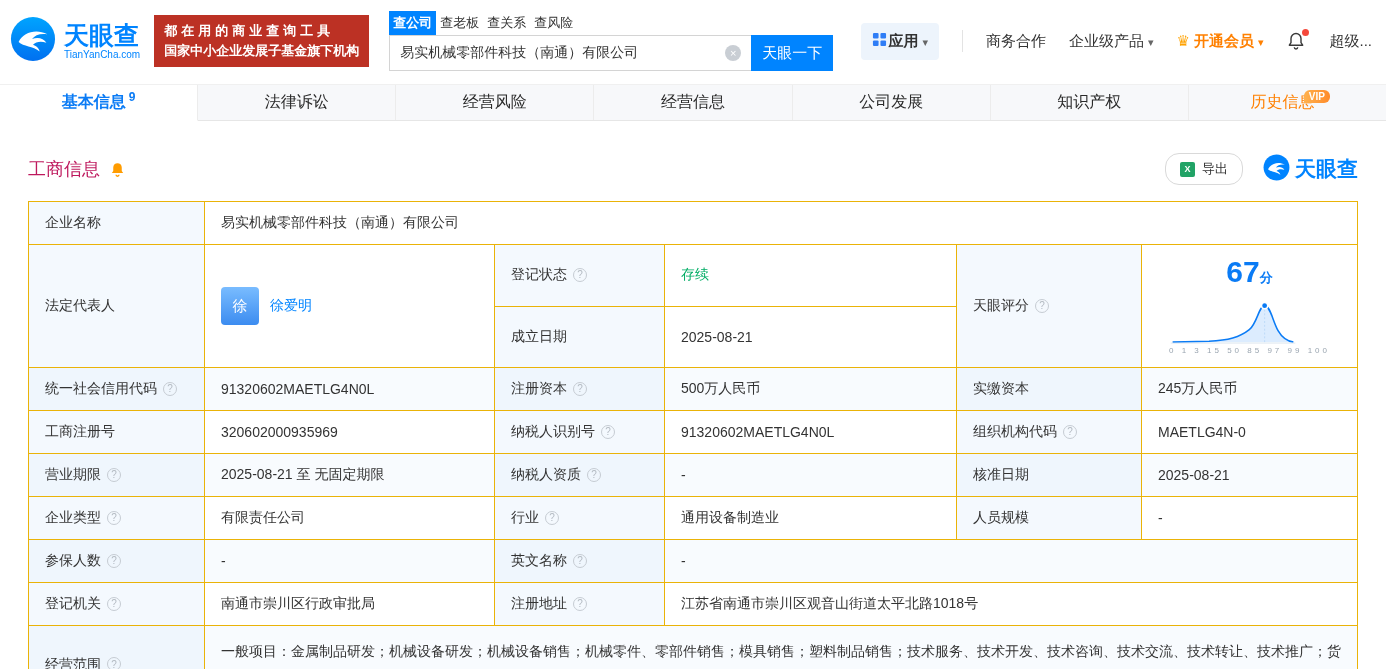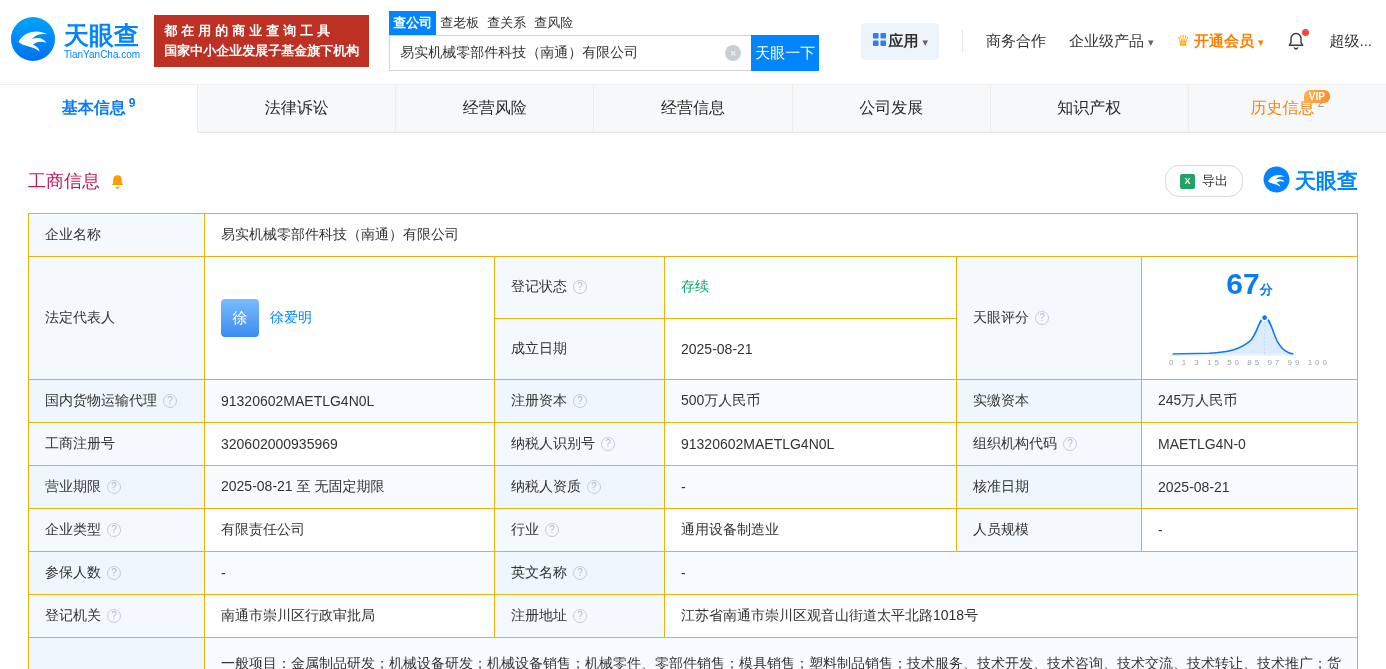--- a/index.html
+++ b/index.html
@@ -16,35 +16,35 @@
   .promo .l1 { letter-spacing:4px; }
   .search-wrap { display:flex; flex-direction:column; margin-left:6px; }
   .search-tabs { display:flex; font-size:13px; }
   .search-tab { padding:3px 4px; cursor:pointer; color:#333; }
   .search-tab.active { background:#0084ff; color:#fff; font-weight:bold; }
   .search-row { display:flex; }
   .search-box { position:relative; }
   .search-input { width:362px; height:36px; border:1px solid #d4d4d4; border-right:none; padding:0 32px 0 10px; font-size:14px; color:#333; outline:none; font-family:inherit; }
   .clear-btn { position:absolute; right:10px; top:10px; width:16px; height:16px; border-radius:50%; background:#c9ced4; color:#fff; font-size:11px; line-height:16px; text-align:center; cursor:pointer; }
   .clear-btn::before { content:"×"; }
-  .search-btn { width:68px; height:36px; background:#0084ff; color:#fff; border:none; font-size:15px; cursor:pointer; font-family:inherit; }
+  .search-btn { width:82px; height:36px; background:#0084ff; color:#fff; border:none; font-size:15px; cursor:pointer; font-family:inherit; }
   .top-right { margin-left:auto; display:flex; align-items:center; gap:23px; font-size:15px; color:#333; white-space:nowrap; }
   .app-btn { background:#edf4fc; border-radius:4px; padding:9px 11px; display:flex; align-items:center; gap:1px; cursor:pointer; font-weight:bold; }
   .caret::after { content:"▾"; font-size:11px; color:#666; margin-left:4px; }
   .vdiv { width:1px; height:22px; background:#e3e3e3; }
   .nav-link { cursor:pointer; }
   .vip-link { color:#ff8000; cursor:pointer; display:flex; align-items:center; font-weight:bold; }
   .crown::before { content:"♛"; color:#ffa200; margin-right:4px; font-size:15px; }
   .vip-link .caret::after { color:#ff8000; }
   .bell-wrap { position:relative; cursor:pointer; display:flex; }
   .bell-dot { position:absolute; top:-2px; right:-3px; width:7px; height:7px; border-radius:50%; background:#f5483b; }
   .super-link { cursor:pointer; color:#333; }
 
   
-  .tabbar { display:flex; height:49px; background:#f7f8fa; border-top:1px solid #f0f0f0; border-bottom:1px solid #e6e6e6; }
+  .tabbar { display:flex; height:37px; background:#f7f8fa; border-top:1px solid #f0f0f0; border-bottom:1px solid #e6e6e6; }
   .tab { flex:1; display:flex; align-items:center; justify-content:center; font-size:16px; color:#2a2a2a; border-right:1px solid #ececec; cursor:pointer; position:relative; }
   .tab:last-child { border-right:none; }
   .tab.active { background:#fff; color:#0a7bf5; font-weight:bold; border-bottom:1px solid #fff; margin-bottom:-1px; }
   .tab .sup { font-size:12px; margin-left:3px; transform:translateY(-6px); color:#0a7bf5; }
   .tab.history { color:#ff8000; }
   .tab.history .sup { color:#999; }
   .vip-badge { position:absolute; top:5px; right:56px; background:linear-gradient(90deg,#ffb14d,#ff8b2a); color:#fff; font-size:10px; font-weight:bold; padding:1px 5px; border-radius:6px 6px 6px 0; }
 
   
   .section-head { display:flex; align-items:center; margin:32px 28px 16px 28px; }
@@ -246,21 +246,21 @@
       </div>
     </td>
   </tr>
 
   <tr>
     <td class="label"><span>成立日期</span></td>
     <td><span>2025-08-21</span></td>
   </tr>
 
   <tr class="alt">
-    <td class="label"><span>国内货物运输代理</span><span class="help"></span></td>
+    <td class="label"><span>统一社会信用代码</span><span class="help"></span></td>
     <td><span>91320602MAETLG4N0L</span></td>
     <td class="label"><span>注册资本</span><span class="help"></span></td>
     <td><span>500万人民币</span></td>
     <td class="label"><span>实缴资本</span></td>
     <td><span>245万人民币</span></td>
   </tr>
 
   <tr>
     <td class="label"><span>工商注册号</span></td>
     <td><span>320602000935969</span></td>

